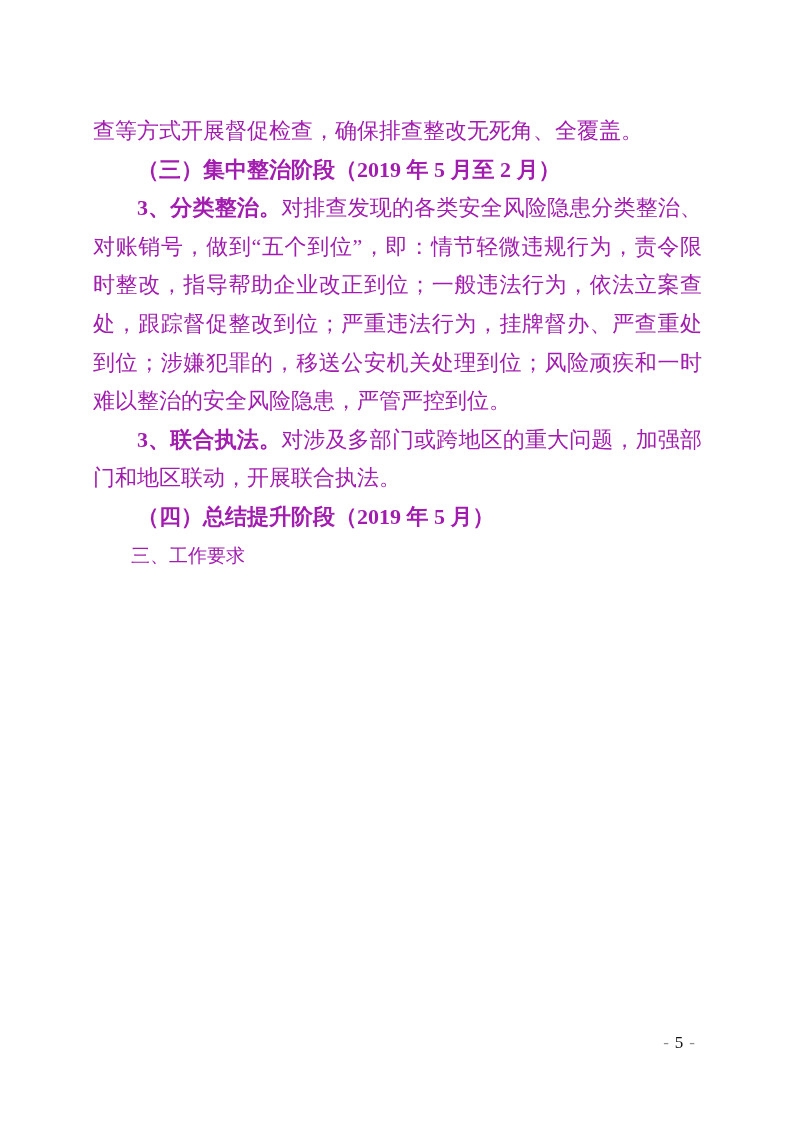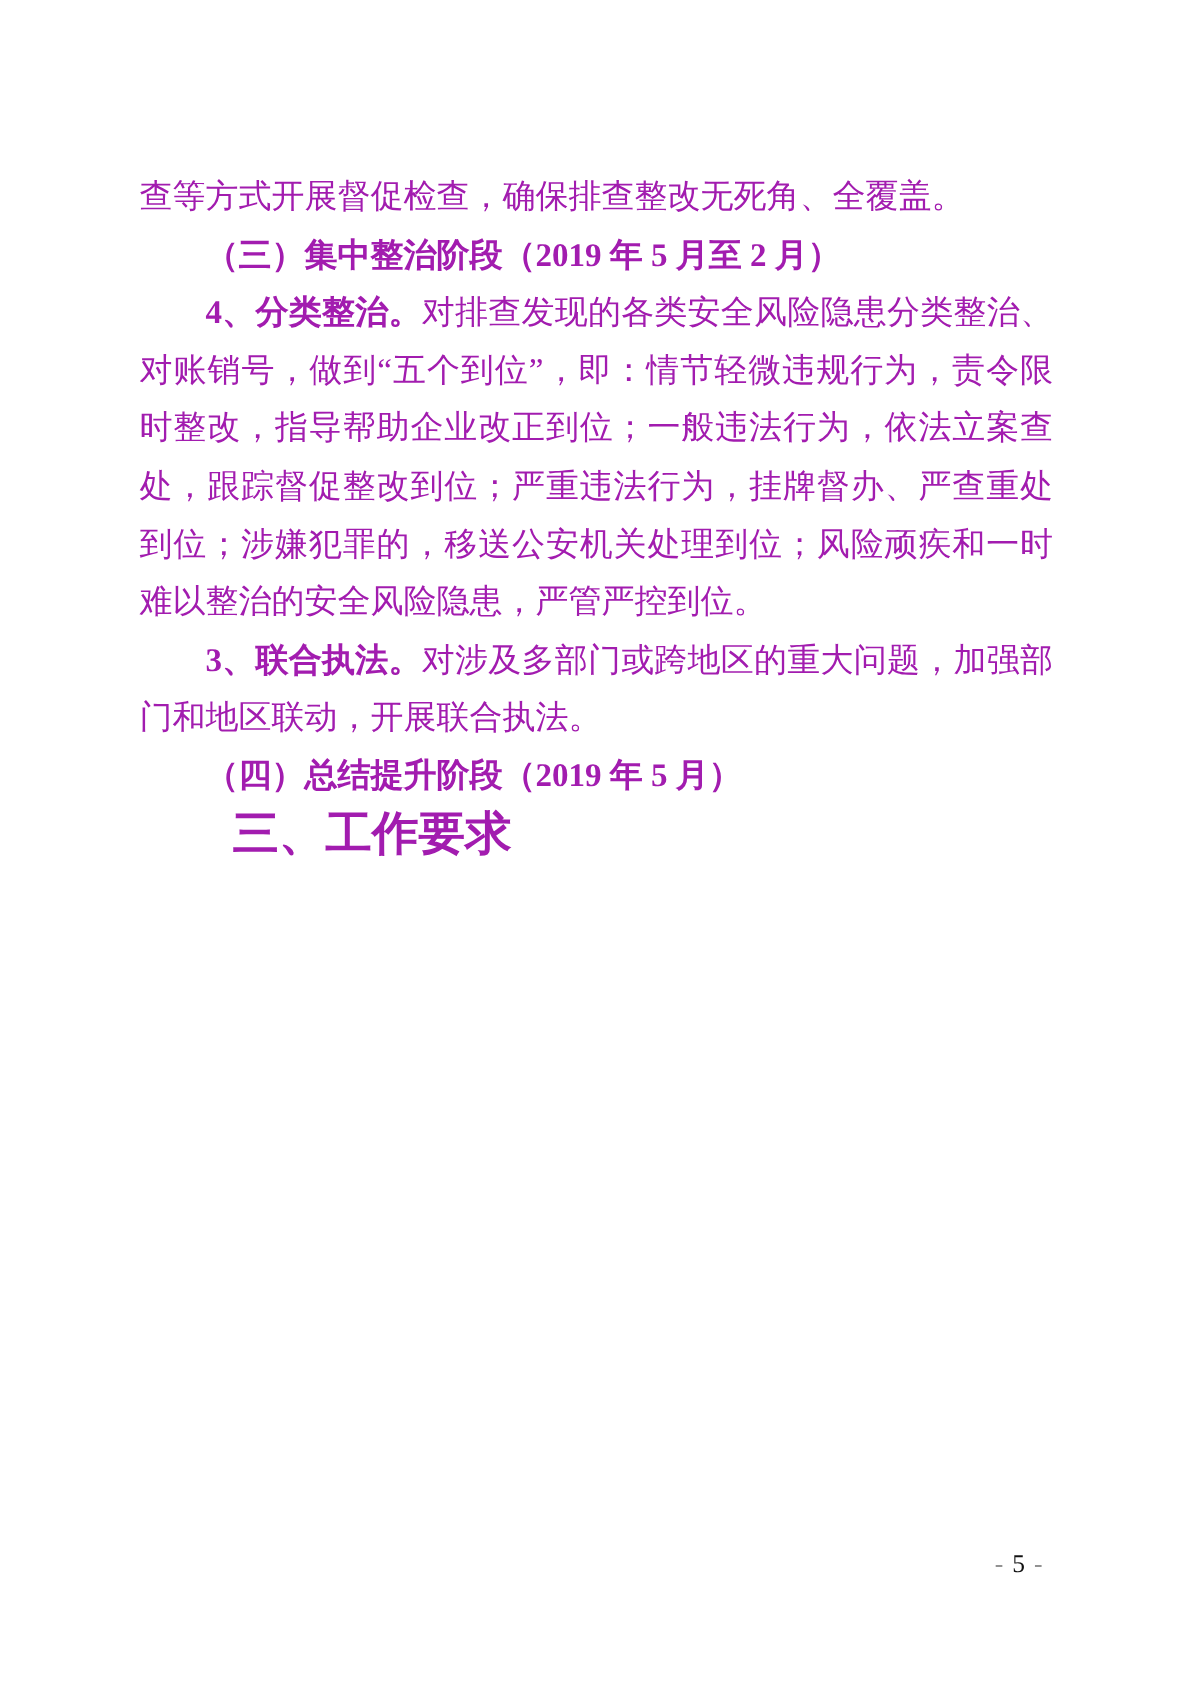--- a/index.html
+++ b/index.html
@@ -29,23 +29,23 @@
   }
   .para { text-indent: 2em; }
   .para.no-indent { text-indent: 0; }
   .heading-kai {
     font-weight: bold;
   }
   .lead {
     font-weight: bold;
   }
   .heading-hei {
-    font-weight: bold;
+    font-weight: normal;
     font-family: "Liberation Sans", "DejaVu Sans", sans-serif;
-    font-size: 31px;
+    font-size: 19px;
   }
   .footer {
     position: absolute;
     top: 1033px;
     right: 92px;
     font-size: 17px;
     color: #111111;
     letter-spacing: 1px;
   }
   .footer .dash {
@@ -57,21 +57,21 @@
 <body>
 
 <div class="page">
 
   <div class="body-text">
 
     <p class="para no-indent">查等方式开展督促检查，确保排查整改无死角、全覆盖。</p>
 
     <p class="para heading-kai">（三）集中整治阶段（2019 年 5 月至 2 月）</p>
 
-    <p class="para"><strong class="lead">4、分类整治。</strong><span>对排查发现的各类安全风险隐患分类整治、对账销号，做到“五个到位”，即：情节轻微违规行为，责令限时整改，指导帮助企业改正到位；一般违法行为，依法立案查处，跟踪督促整改到位；严重违法行为，挂牌督办、严查重处到位；涉嫌犯罪的，移送公安机关处理到位；风险顽疾和一时难以整治的安全风险隐患，严管严控到位。</span></p>
+    <p class="para"><strong class="lead">3、分类整治。</strong><span>对排查发现的各类安全风险隐患分类整治、对账销号，做到“五个到位”，即：情节轻微违规行为，责令限时整改，指导帮助企业改正到位；一般违法行为，依法立案查处，跟踪督促整改到位；严重违法行为，挂牌督办、严查重处到位；涉嫌犯罪的，移送公安机关处理到位；风险顽疾和一时难以整治的安全风险隐患，严管严控到位。</span></p>
 
     <p class="para"><strong class="lead">3、联合执法。</strong><span>对涉及多部门或跨地区的重大问题，加强部门和地区联动，开展联合执法。</span></p>
 
 
     <p class="para heading-kai">（四）总结提升阶段（2019 年 5 月）</p>
 
 
     <p class="para heading-hei">三、工作要求</p>
 
 

